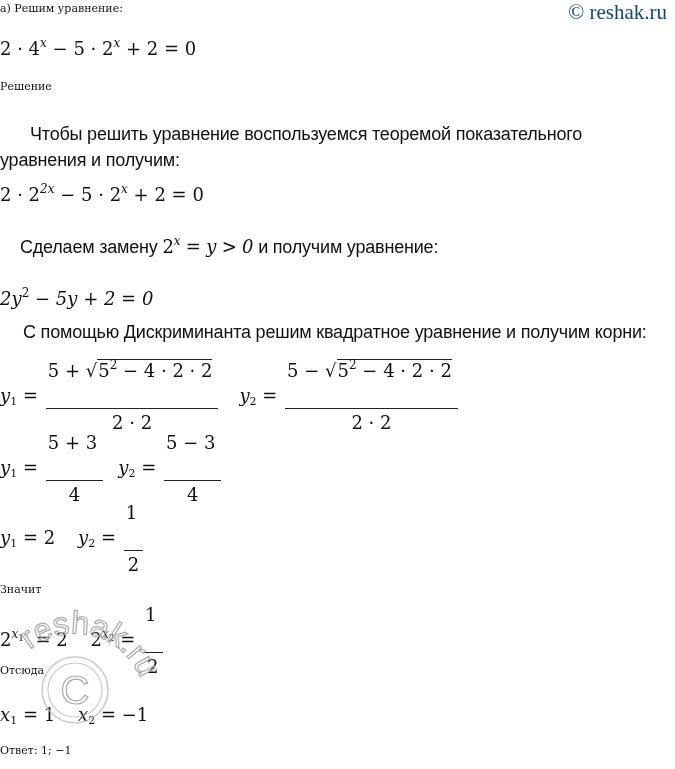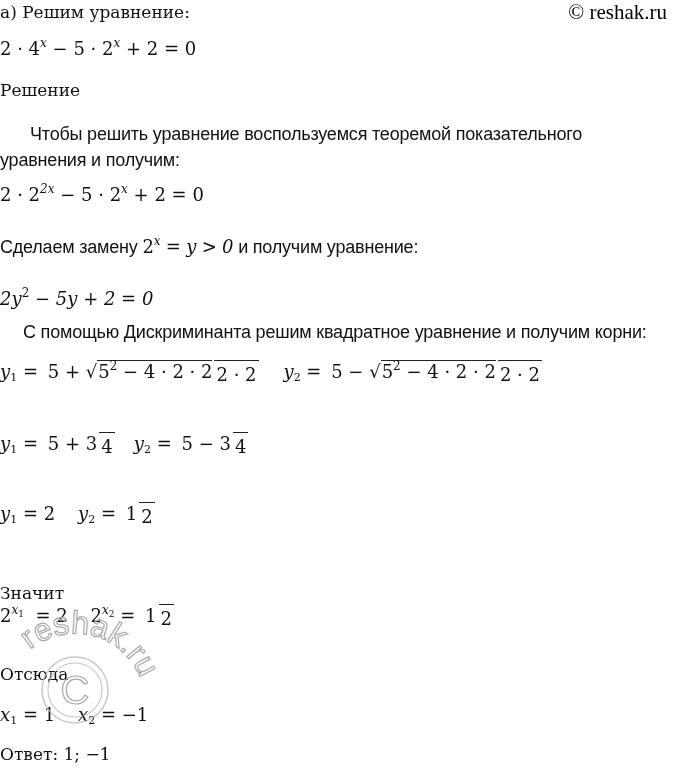--- a/index.html
+++ b/index.html
@@ -2,30 +2,30 @@
 <html><head>
   <meta charset="utf-8">
   <style>
     html, body { margin: 0; padding: 0; background: #ffffff; }
     body {
       width: 675px; height: 769px; position: relative; overflow: hidden;
       font-family: "DejaVu Serif", serif; color: #111; font-size: 17px;
     }
     .line { position: absolute; left: 0; white-space: nowrap; }
     .text { font-family: "Liberation Sans", sans-serif; font-size: 18px; letter-spacing: -0.2px; }
-    .serif { font-family: "DejaVu Serif", serif; font-size: 17px; }
+    .serif { font-family: "DejaVu Serif", serif; font-size: 11px; }
     .math { font-family: "DejaVu Serif", serif; font-size: 18px; }
     .math i { font-style: italic; }
     sup { font-size: 12px; vertical-align: 8px; line-height: 0; }
     sub { font-size: 11px; vertical-align: -3px; line-height: 0; }
     .copyright {
       position: absolute; right: 8px; top: 0px;
-      font-family: "Liberation Serif", serif; font-size: 21px; color: #000000;
+      font-family: "Liberation Serif", serif; font-size: 21px; color: #0c4a6e;
     }
-    .frac { display: inline-flex; flex-direction: row; align-items: flex-end; vertical-align: middle; margin: 0 2px; }
+    .frac { display: inline-flex; flex-direction: column; align-items: flex-start; vertical-align: middle; margin: 0 2px; gap: 24px; }
     .frac .num { padding: 0 2px 3px 2px; }
     .frac .den { padding: 3px 2px 0 2px; border-top: 1.5px solid #222; width: 100%; text-align: center; }
     .sqrt { border-top: 1.5px solid #222; padding-left: 1px; }
     .watermark {
       position: absolute; left: 20px; top: 590px; width: 150px; height: 150px;
       pointer-events: none;
     }
   </style>
 </head>
 <body>
@@ -42,21 +42,21 @@
 
   <div class="line serif" style="top:80px;">Решение</div>
 
   <div class="line text" style="top:124px;padding-left:30px;">Чтобы решить уравнение воспользуемся теоремой показательного</div>
   <div class="line text" style="top:150px;">уравнения и получим:</div>
 
   <div class="line math" style="top:184px;">
     <span>2 · 2</span><sup><i>2x</i></sup><span> − 5 · 2</span><sup><i>x</i></sup><span> + 2 = 0</span>
   </div>
 
-  <div class="line text" style="top:236px;">
+  <div class="line text" style="top:236px;padding-left:20px;">
     <span>Сделаем замену </span><span class="math"><span>2</span><sup><i>x</i></sup><i> = y &gt; 0</i></span><span> и получим уравнение:</span>
   </div>
 
   <div class="line math" style="top:288px;">
     <i>2y</i><sup>2</sup><i> − 5y + 2 = 0</i>
   </div>
 
   <div class="line text" style="top:322px;margin-left:23px;">С помощью Дискриминанта решим квадратное уравнение и получим корни:</div>
 
   <div class="line math" style="top:360px;">

